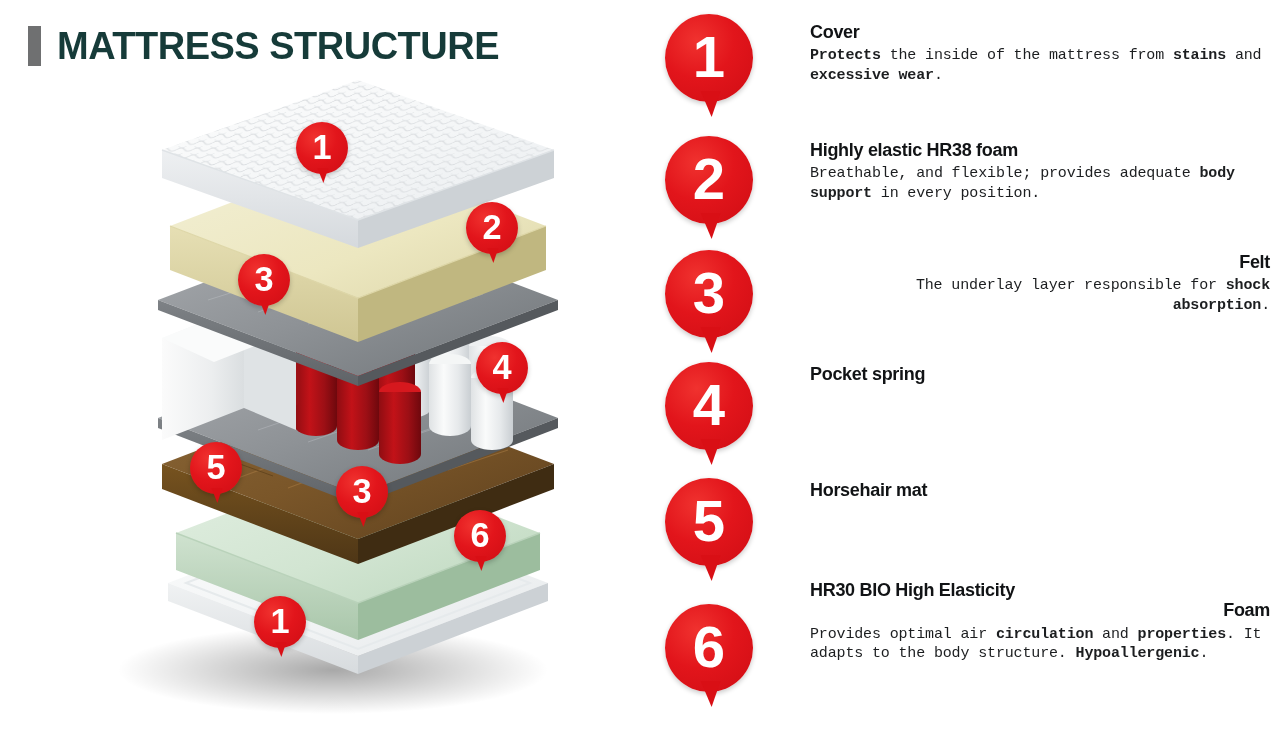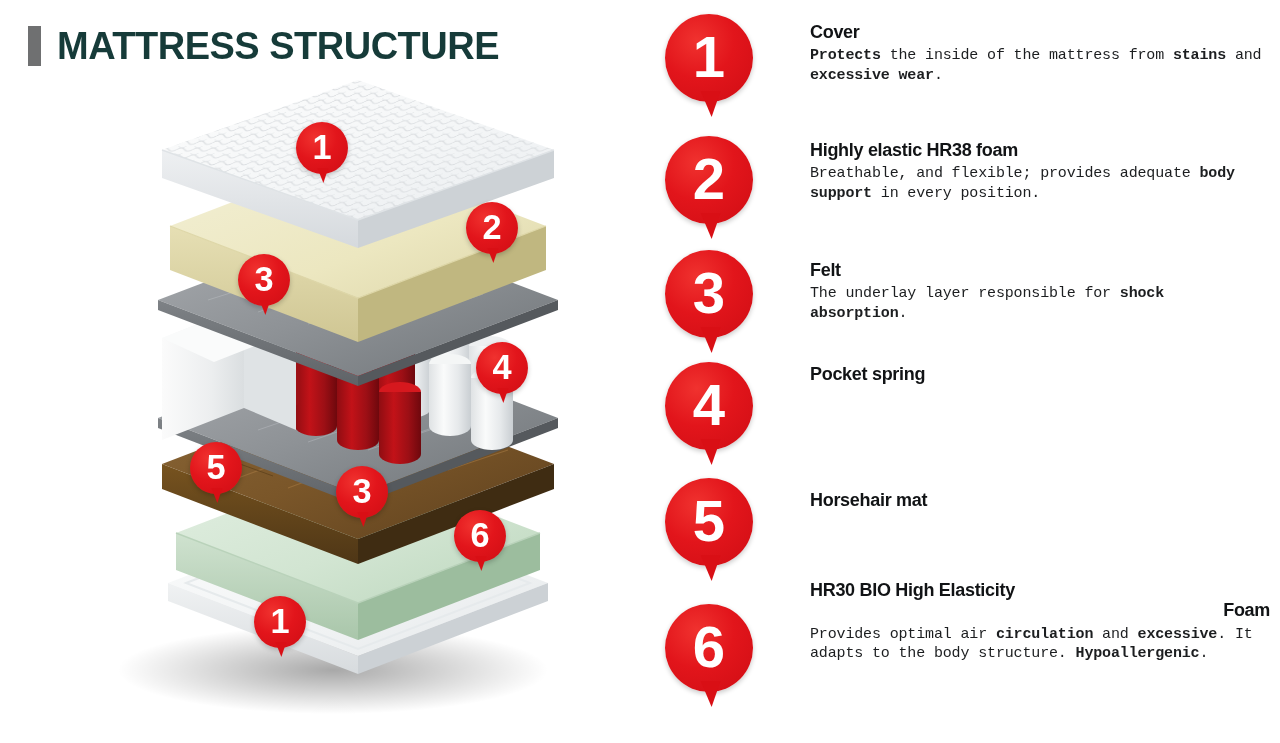--- a/index.html
+++ b/index.html
@@ -368,21 +368,21 @@
   </div>
 
   <div class="row" style="top:250px;">
     <div class="pinwrap">
       <div class="pin" style="--d:88px;">
         <div class="bubble"></div>
         <div class="tail"></div>
         <div class="num">3</div>
       </div>
     </div>
-    <div class="txt" style="top:10px;">
+    <div class="txt" style="top:2px;text-align:right;">
       <h3>Felt</h3>
       <p>The underlay layer responsible for <b>shock</b> <b>absorption</b>.</p>
     </div>
   </div>
 
   <div class="row" style="top:362px;">
     <div class="pinwrap">
       <div class="pin" style="--d:88px;">
         <div class="bubble"></div>
         <div class="tail"></div>
@@ -395,35 +395,35 @@
   </div>
 
   <div class="row" style="top:478px;">
     <div class="pinwrap">
       <div class="pin" style="--d:88px;">
         <div class="bubble"></div>
         <div class="tail"></div>
         <div class="num">5</div>
       </div>
     </div>
-    <div class="txt" style="top:12px;">
+    <div class="txt" style="top:2px;">
       <h3>Horsehair mat</h3>
     </div>
   </div>
 
   <div class="row" style="top:580px;">
     <div class="pinwrap" style="top:24px;">
       <div class="pin" style="--d:88px;">
         <div class="bubble"></div>
         <div class="tail"></div>
         <div class="num">6</div>
       </div>
     </div>
     <div class="txt" style="top:0px;">
       <h3>
         <span>HR30 BIO High Elasticity</span><br>
         <span class="ttl-center" style="display:block;">Foam</span>
       </h3>
-      <p>Provides optimal air <b>circulation</b> and <b>excessive</b>. It adapts to the body structure. <b>Hypoallergenic</b>.</p>
+      <p>Provides optimal air <b>circulation</b> and <b>properties</b>. It adapts to the body structure. <b>Hypoallergenic</b>.</p>
     </div>
   </div>
 
 </div>
 
 </body></html>

